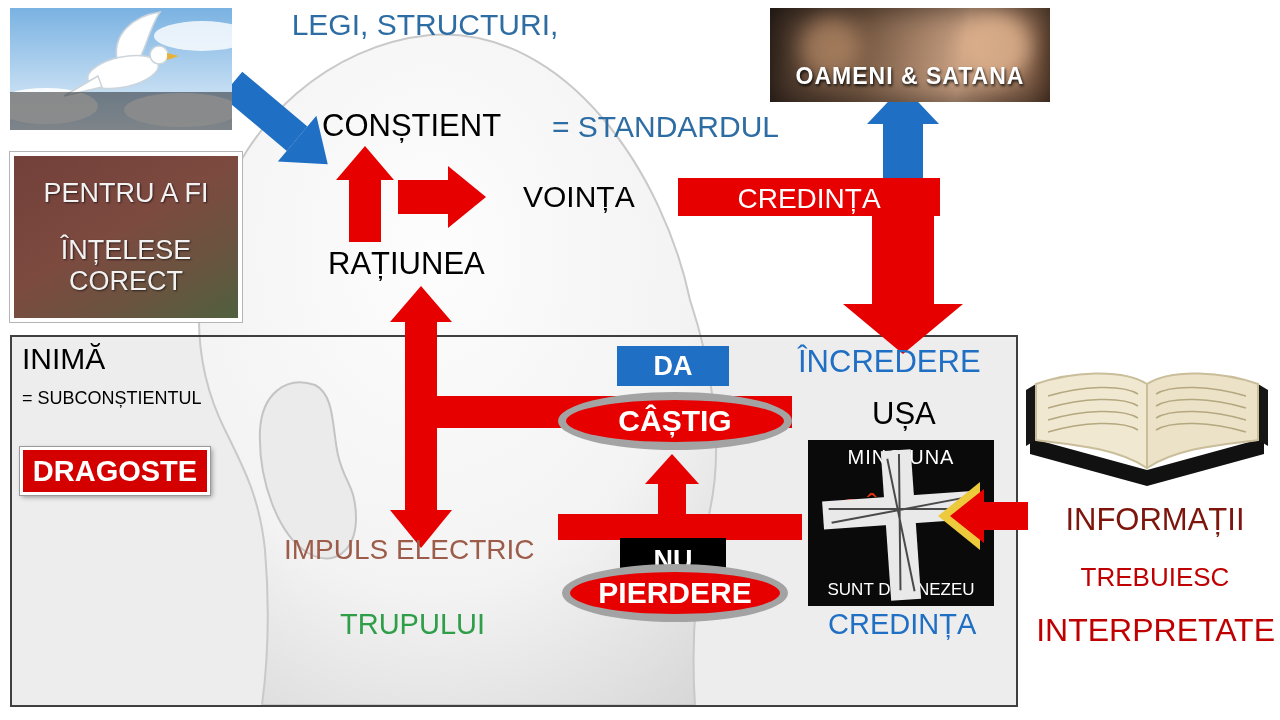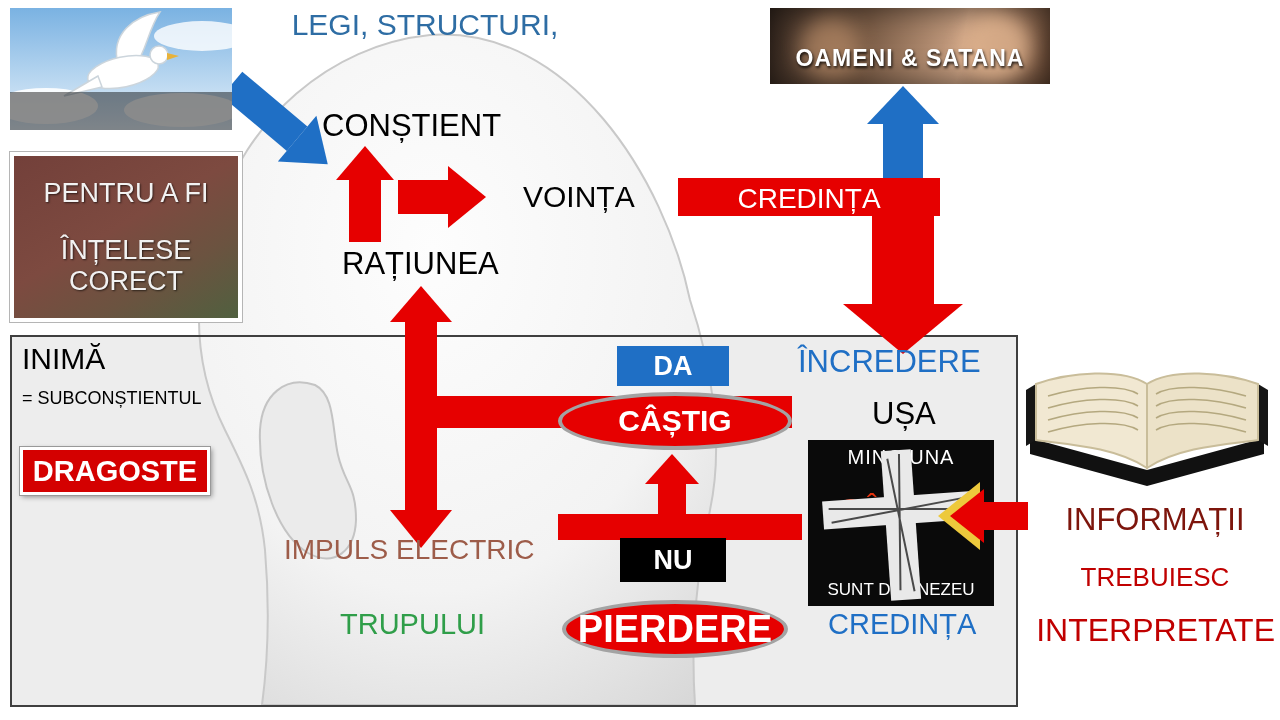--- a/index.html
+++ b/index.html
@@ -14,21 +14,21 @@
   *{margin:0;padding:0;box-sizing:border-box;}
   body{font-family:"Liberation Sans",sans-serif;background:#888;}
   .slide{position:relative;width:1280px;height:720px;background:#ffffff;overflow:hidden;}
   .abs{position:absolute;}
   .txt{position:absolute;font-weight:normal;white-space:nowrap;z-index:6;}
   .band{position:absolute;background:var(--red);z-index:4;}
   .tri{position:absolute;width:0;height:0;z-index:4;}
   .shaft{position:absolute;background:var(--red);z-index:4;}
   .pill{position:absolute;display:flex;align-items:center;justify-content:center;
         color:#fff;font-weight:bold;z-index:5;}
-  .ellipse{border-radius:50%;background:var(--red);border:4px solid #a3a3a3;}
+  .ellipse{border-radius:50%;background:var(--red);border:8px solid #a3a3a3;}
   .imgbox{position:absolute;overflow:hidden;z-index:5;}
   .imglabel{position:absolute;left:0;right:0;text-align:center;color:#fff;font-weight:bold;
             text-shadow:1px 2px 3px rgba(0,0,0,.85);z-index:3;}
   .centered{display:flex;align-items:center;justify-content:center;}
 </style>
 </head>
 <body>
 
 <div class="slide">
 
@@ -82,38 +82,39 @@
   <div class="imgbox centered" style="left:10px;top:152px;width:232px;height:170px;border:4px solid #fff;
               box-shadow:0 0 0 1px #b5b5b5;flex-direction:column;
               background:linear-gradient(150deg,#73403a 0%,#7d4a40 45%,#6b5340 72%,#50603f 100%);">
     <div class="txt" style="position:static;color:#f2f2f2;font-size:27px;text-shadow:1px 1px 2px rgba(0,0,0,.6);text-align:center;">PENTRU A FI</div>
     <div class="txt" style="position:static;color:#f2f2f2;font-size:27px;margin-top:26px;text-shadow:1px 1px 2px rgba(0,0,0,.6);">ÎNȚELESE</div>
     <div class="txt" style="position:static;color:#f2f2f2;font-size:27px;margin-top:0;text-shadow:1px 1px 2px rgba(0,0,0,.6);">CORECT</div>
   </div>
 
   <div class="txt" style="left:285px;top:8px;width:280px;text-align:center;font-size:30px;color:var(--dark-blue);">LEGI, STRUCTURI,</div>
   <div class="txt" style="left:322px;top:108px;font-size:31px;color:#000;">CONȘTIENT</div>
+  <div class="txt" style="left:552px;top:110px;font-size:30px;color:var(--dark-blue);">= STANDARDUL</div>
   <div class="txt" style="left:523px;top:180px;font-size:30px;color:#000;">VOINȚA</div>
-  <div class="txt" style="left:342px;top:246px;font-size:31px;color:#000;">RAȚIUNEA</div>
+  <div class="txt" style="left:328px;top:246px;font-size:31px;color:#000;">RAȚIUNEA</div>
 
   <div class="tri" style="left:336px;top:146px;border-left:29px solid transparent;border-right:29px solid transparent;border-bottom:34px solid var(--red);"></div>
   <div class="shaft" style="left:349px;top:178px;width:32px;height:64px;"></div>
 
   <div class="shaft" style="left:398px;top:180px;width:50px;height:34px;"></div>
   <div class="tri" style="left:448px;top:166px;border-top:31px solid transparent;border-bottom:31px solid transparent;border-left:38px solid var(--red);"></div>
 
   <div class="tri" style="left:867px;top:86px;border-left:36px solid transparent;border-right:36px solid transparent;border-bottom:38px solid var(--blue);"></div>
   <div class="abs" style="left:883px;top:120px;width:40px;height:62px;background:var(--blue);z-index:4;"></div>
 
   <div class="band" style="left:678px;top:178px;width:262px;height:38px;z-index:5;"></div>
   <div class="band" style="left:872px;top:212px;width:62px;height:96px;z-index:5;"></div>
   <div class="tri" style="left:843px;top:304px;border-left:60px solid transparent;border-right:60px solid transparent;border-top:50px solid var(--red);z-index:5;"></div>
   <div class="txt" style="left:678px;top:183px;width:262px;text-align:center;font-size:28px;color:#fff;z-index:6;">CREDINȚA</div>
 
-  <div class="imgbox centered" style="left:770px;top:8px;width:280px;height:76px;
+  <div class="imgbox centered" style="left:770px;top:8px;width:280px;height:94px;
               background:linear-gradient(100deg,#3a2b22 0%,#7a5c46 35%,#caa183 68%,#6b4a35 100%);
               box-shadow:inset 0 0 30px rgba(0,0,0,.6);">
     <div class="abs" style="left:30px;top:10px;width:60px;height:60px;border-radius:50%;background:#b98c68;filter:blur(10px);opacity:.7;"></div>
     <div class="abs" style="left:190px;top:6px;width:70px;height:66px;border-radius:50%;background:#e0b38e;filter:blur(9px);opacity:.8;"></div>
     <div class="imglabel" style="bottom:12px;font-size:23px;letter-spacing:1px;">OAMENI &amp; SATANA</div>
   </div>
 
   <div class="txt" style="left:22px;top:342px;font-size:30px;color:#000;">INIMĂ</div>
   <div class="txt" style="left:22px;top:388px;font-size:18px;color:#000;">= SUBCONȘTIENTUL</div>
 
@@ -141,21 +142,21 @@
 
   <div class="tri" style="left:645px;top:454px;border-left:27px solid transparent;border-right:27px solid transparent;border-bottom:30px solid var(--red);"></div>
   <div class="shaft" style="left:658px;top:480px;width:28px;height:60px;"></div>
 
   <div class="band" style="left:558px;top:514px;width:244px;height:26px;z-index:5;"></div>
 
   <div class="pill" style="left:620px;top:538px;width:106px;height:44px;background:#000;font-size:27px;">
     <span>NU</span>
   </div>
 
-  <div class="pill ellipse" style="left:562px;top:600px;width:226px;height:58px;font-size:38px;">
+  <div class="pill ellipse" style="left:562px;top:564px;width:226px;height:58px;font-size:30px;">
     <span>PIERDERE</span>
   </div>
 
   <div class="txt" style="left:284px;top:534px;font-size:28px;color:var(--brown);">IMPULS ELECTRIC</div>
   <div class="txt" style="left:340px;top:608px;font-size:29px;color:var(--green);">TRUPULUI</div>
 
   <div class="imgbox" style="left:808px;top:440px;width:186px;height:166px;background:#0a0a0a;">
     <div class="txt" style="left:0;top:6px;width:186px;text-align:center;font-size:20px;color:#fff;letter-spacing:1px;z-index:1;">MINCIUNA</div>
     <div class="txt" style="left:0;top:52px;width:186px;text-align:center;font-size:30px;color:#e8340f;z-index:1;">GÂNDUL</div>
     <div class="txt" style="left:0;top:140px;width:186px;text-align:center;font-size:17px;color:#fff;z-index:1;">SUNT DUMNEZEU</div>

